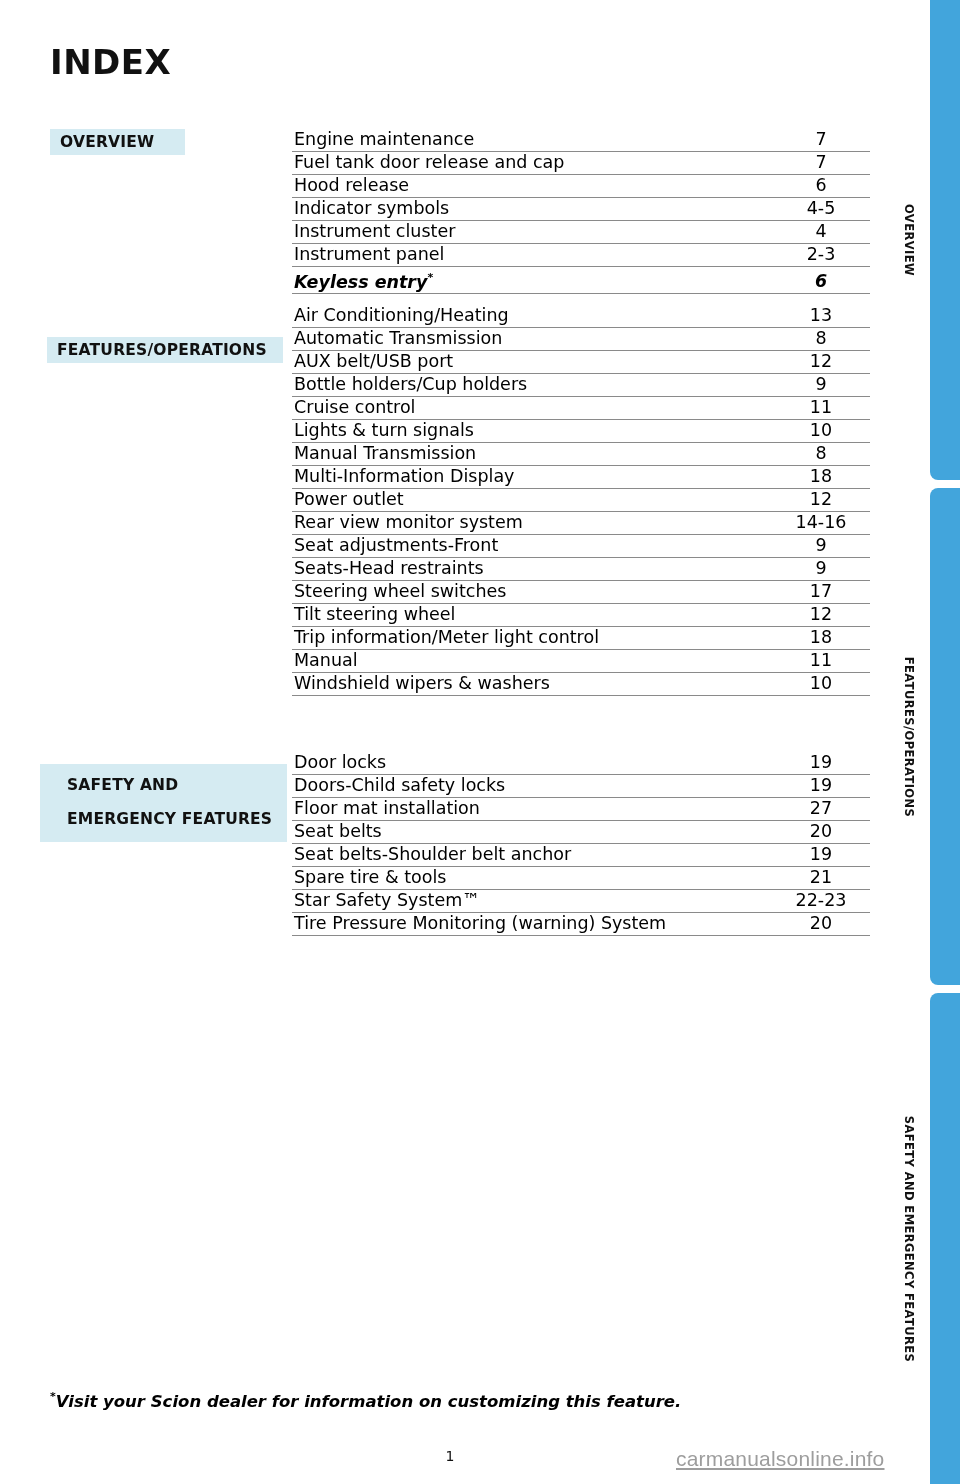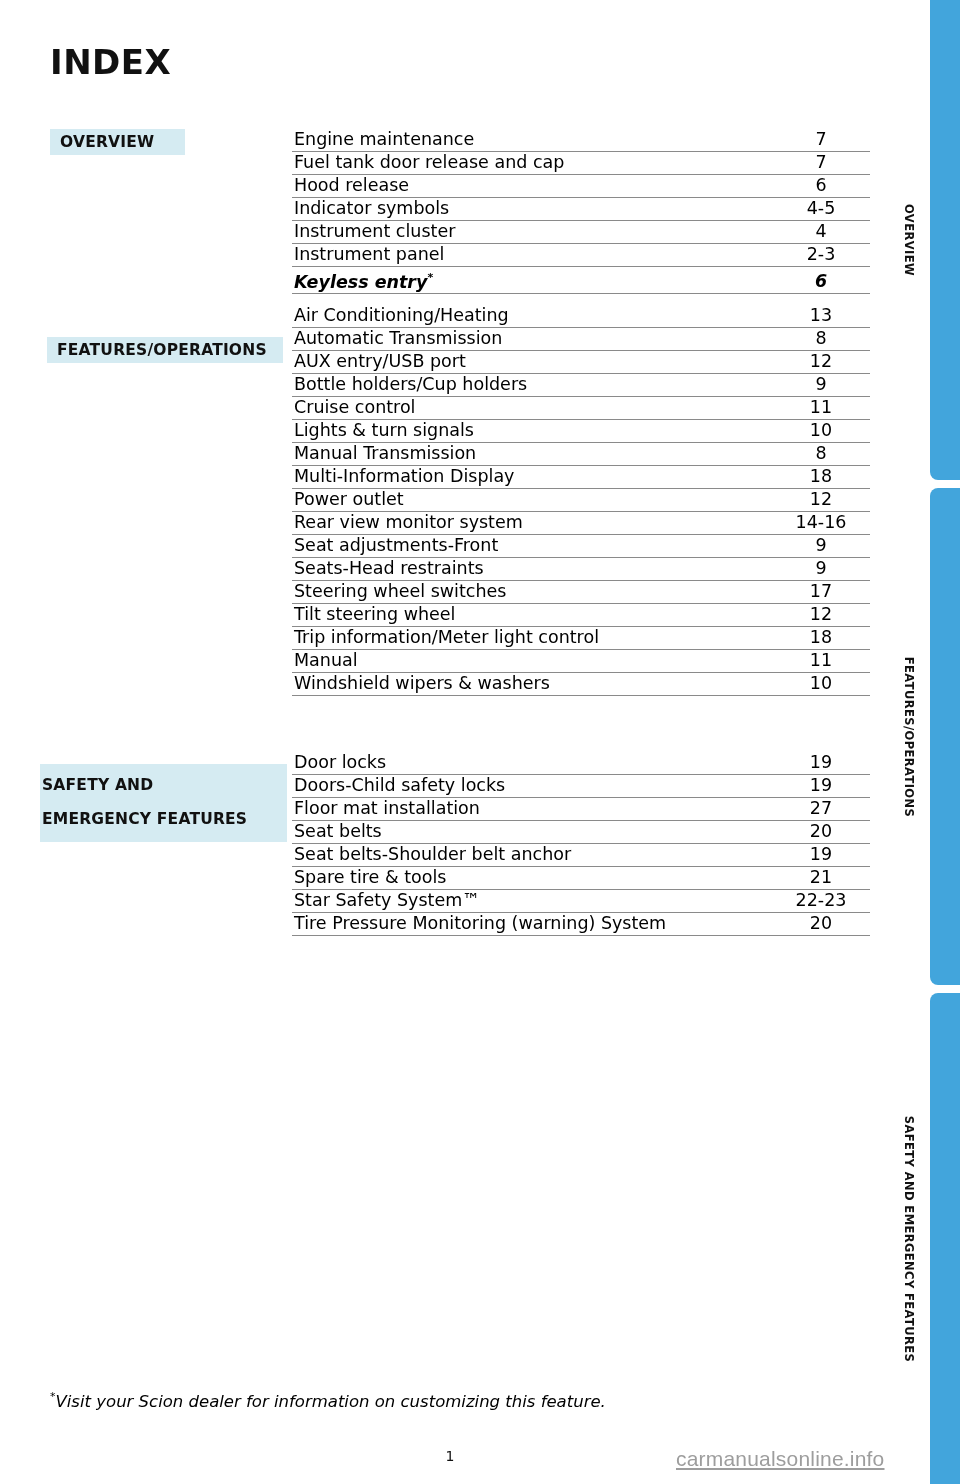--- a/index.html
+++ b/index.html
@@ -34,21 +34,21 @@
     font-size: 15.5px;
     font-weight: bold;
     letter-spacing: 0.2px;
     color: #111;
     padding: 4px 8px 4px 10px;
     box-sizing: border-box;
     white-space: nowrap;
   }
   .section-label.two-line {
     line-height: 34px;
-    padding: 4px 8px 6px 2px;
+    padding: 4px 8px 6px 27px;
   }
 
   
   .index-table {
     position: absolute;
     left: 292px;
     width: 578px;
     border-collapse: collapse;
   }
   .index-table tr { height: 23px; }
@@ -95,21 +95,21 @@
     transform-origin: 0 0;
     transform: rotate(90deg);
   }
 
   
   #footnote {
     position: absolute;
     left: 50px;
     top: 1390px;
     font-size: 16.5px;
-    font-weight: normal;
+    font-weight: bold;
     font-style: italic;
     color: #000;
     white-space: nowrap;
   }
   #footnote .fn-star {
     font-size: 11px;
     vertical-align: super;
     font-style: normal;
   }
   #page-number {
@@ -187,21 +187,21 @@
       <tbody>
         <tr>
           <td class="entry-title">Air Conditioning/Heating</td>
           <td class="entry-page">13</td>
         </tr>
         <tr>
           <td class="entry-title">Automatic Transmission</td>
           <td class="entry-page">8</td>
         </tr>
         <tr>
-          <td class="entry-title">AUX entry/USB port</td>
+          <td class="entry-title">AUX belt/USB port</td>
           <td class="entry-page">12</td>
         </tr>
         <tr>
           <td class="entry-title">Bottle holders/Cup holders</td>
           <td class="entry-page">9</td>
         </tr>
         <tr>
           <td class="entry-title">Cruise control</td>
           <td class="entry-page">11</td>
         </tr>

